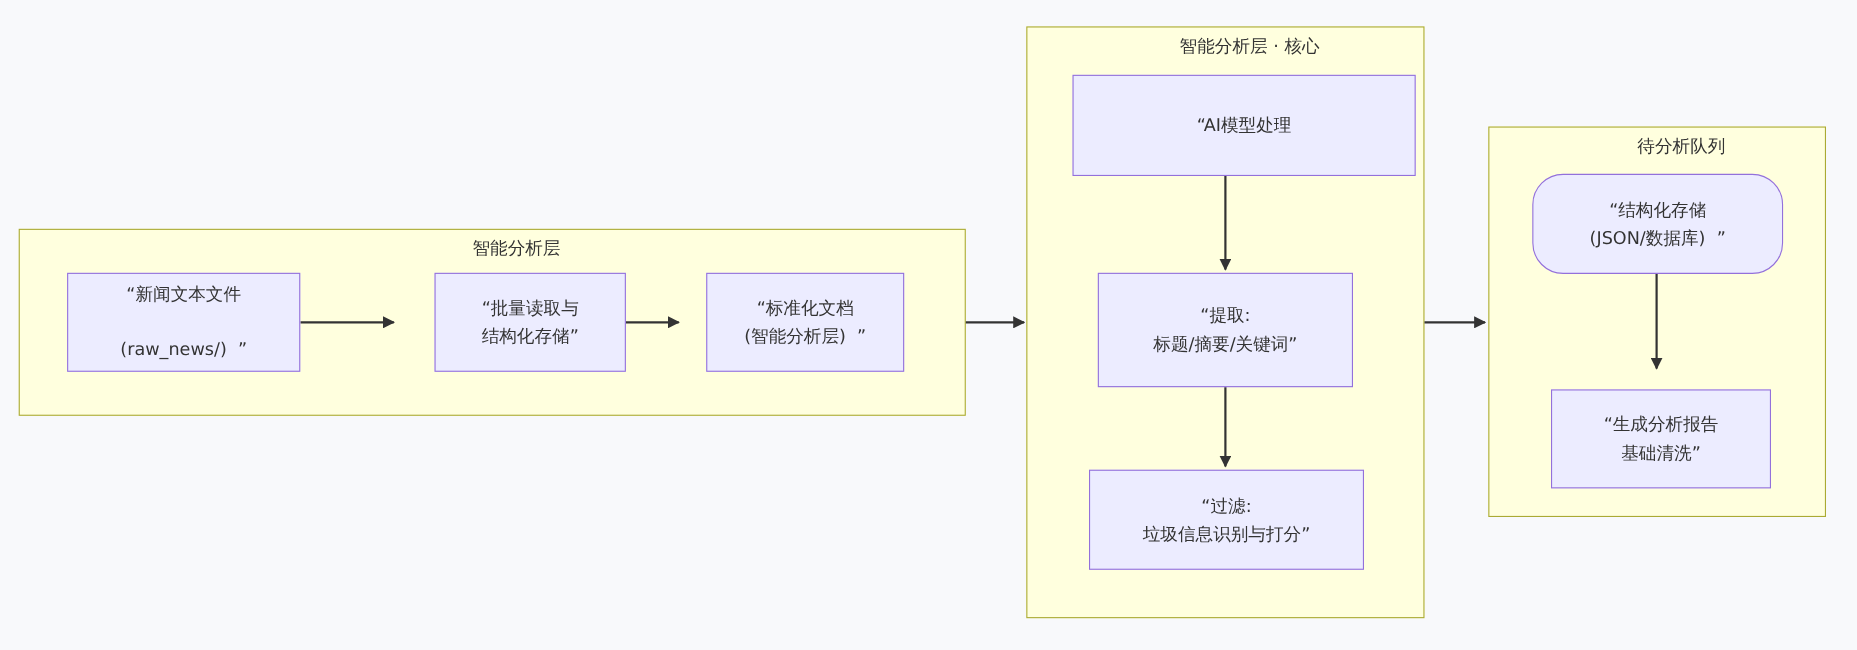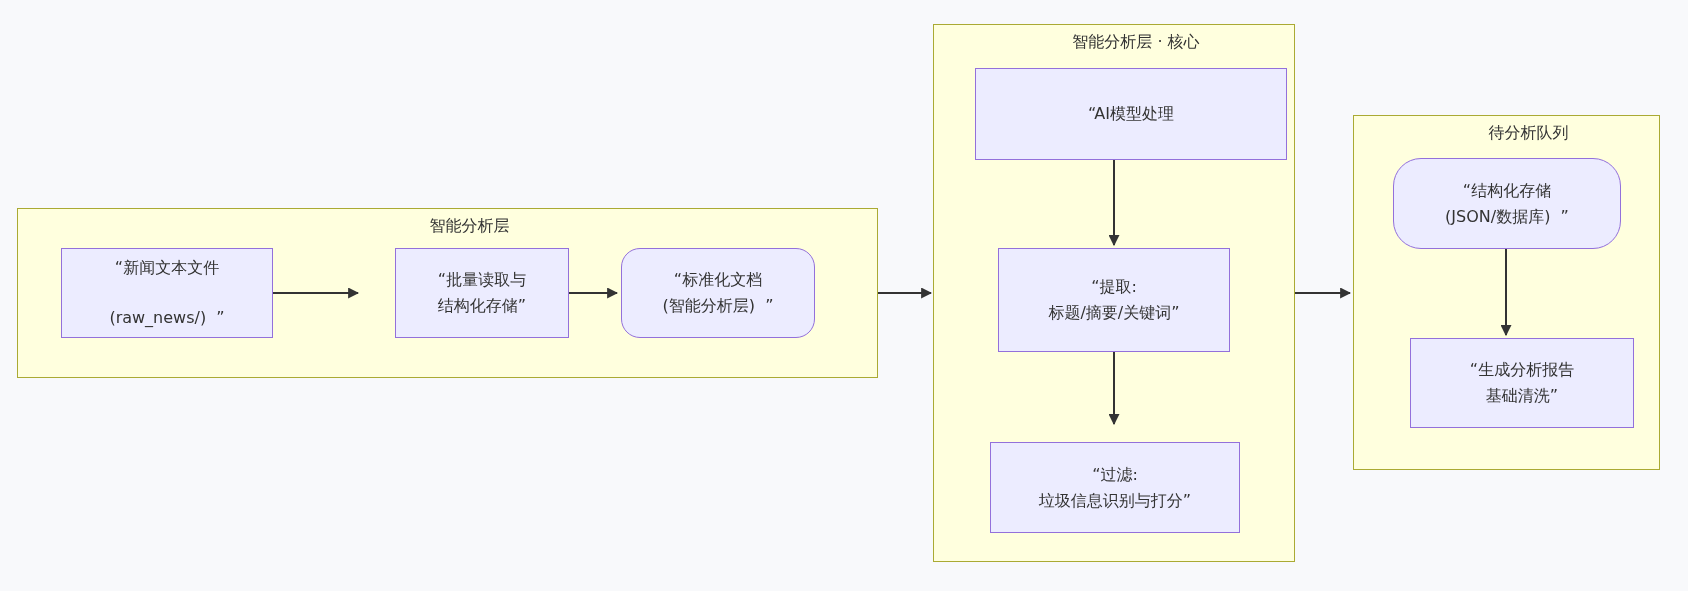--- a/index.html
+++ b/index.html
@@ -54,26 +54,26 @@
     font-size: 16px;
     color: #333333;
   }
   .node span {
     display: block;
     line-height: 26px;
     white-space: pre;
   }
   .nA       { left: 61px;   top: 248px; width: 212px; height: 90px; gap: 24px; }
   .nB       { left: 359px;  top: 248px; width: 174px; height: 90px; margin-left: 36px; }
-  .nC       { left: 621px;  top: 248px; width: 194px; height: 90px; border-radius: 19px; }
+  .nC       { left: 642px;  top: 248px; width: 180px; height: 90px; }
   .nAI      { left: 975px;  top: 68px;  width: 312px; height: 92px; gap: 40px; }
   .nExtract { left: 998px;  top: 248px; width: 232px; height: 104px; }
-  .nFilter  { left: 990px;  top: 442px; width: 250px; height: 91px; }
+  .nFilter  { left: 990px;  top: 427px; width: 250px; height: 91px; }
   .nStore   { left: 1393px; top: 158px; width: 228px; height: 91px; border-radius: 28px; }
-  .nReport  { left: 1410px; top: 338px; width: 224px; height: 90px; }
+  .nReport  { left: 1410px; top: 354px; width: 200px; height: 90px; }
 </style>
 </head>
 <body>
 
 <div class="canvas">
 
   <section class="cluster c1">
     <div class="cluster-title">智能分析层</div>
   </section>
   <section class="cluster c2">

